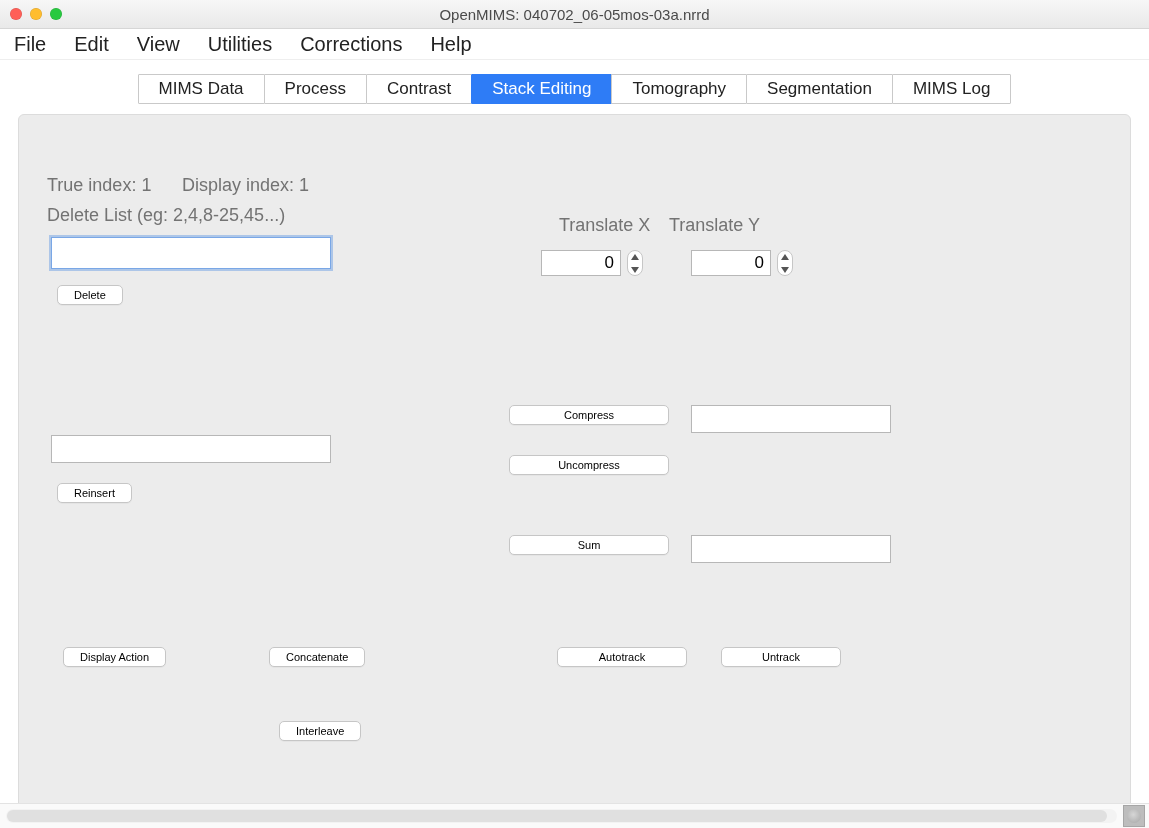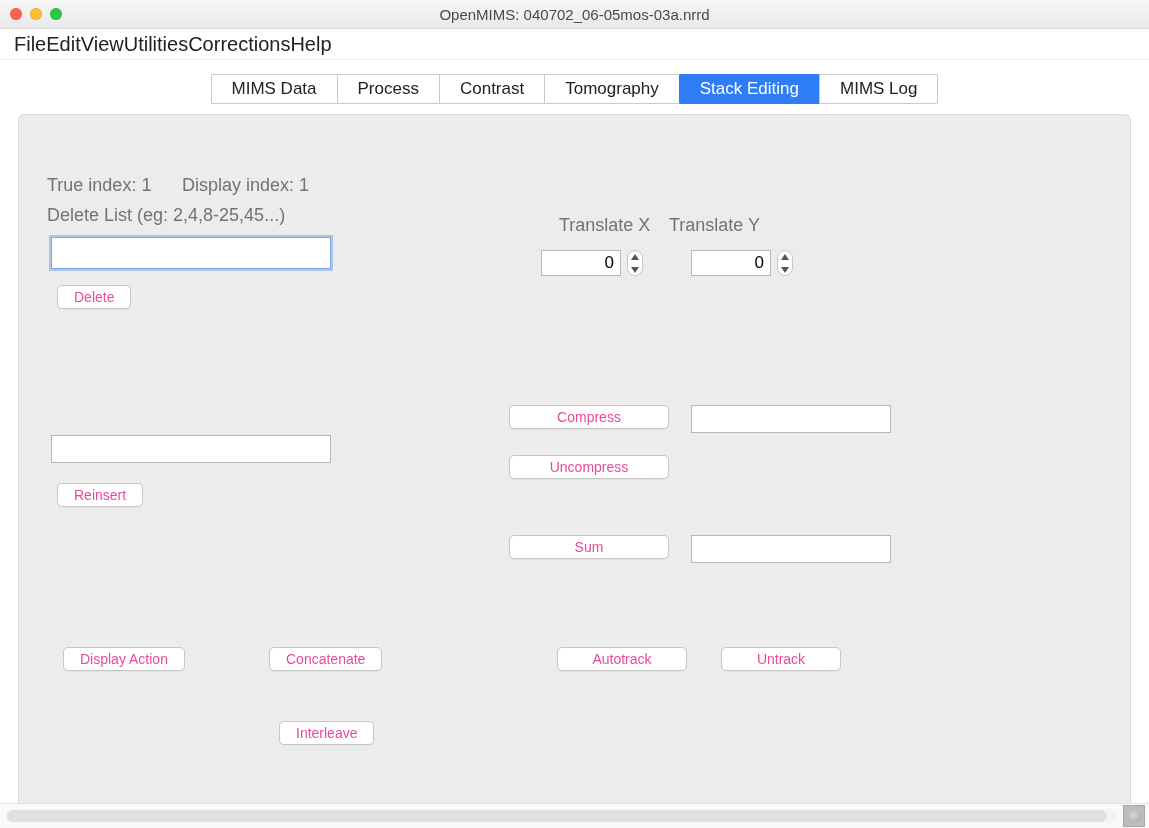--- a/index.html
+++ b/index.html
@@ -44,20 +44,21 @@
     text-align: center;
     font-size: 15px;
     color: #4a4a4a;
   }
 
   
   .menubar {
     height: 30px;
     display: flex;
     align-items: center;
+    gap: 28px;
     padding: 0 14px;
     font-size: 20px;
     color: #222;
     border-bottom: 1px solid #eee;
   }
   .menubar .mi { cursor: default; }
 
   
   .tab-wrap {
     padding: 14px 18px 0 18px;
@@ -112,22 +113,22 @@
     outline: none;
     border: 1px solid #7aa7e6;
     box-shadow: 0 0 0 2px rgba(122,167,230,.55);
   }
 
   .btn {
     background: #fff;
     border: 1px solid #c6c6c6;
     border-radius: 5px;
     padding: 3px 16px;
-    font-size: 14px;
-    color: #ec4899;
+    font-size: 11px;
+    color: #000000;
     cursor: default;
     box-shadow: 0 1px 0 rgba(0,0,0,.03);
   }
 
   .spin {
     display: flex;
     align-items: center;
   }
   .spin .num {
     background: #fff;
@@ -221,22 +222,23 @@
   <span class="mi">Utilities</span>
   <span class="mi">Corrections</span>
   <span class="mi">Help</span>
 </div>
 
 <div class="tab-wrap">
   <div class="tabs">
     <div class="tab">MIMS Data</div>
     <div class="tab">Process</div>
     <div class="tab">Contrast</div>
+    <div class="tab active">Stack Editing</div>
     <div class="tab">Tomography</div>
-    <div class="tab active">Stack Editing</div>
+    <div class="tab">Segmentation</div>
     <div class="tab">MIMS Log</div>
   </div>
 </div>
 
 <div class="panel-outer">
 
   <span class="pos lbl" style="left:28px; top:60px;">True index: 1</span>
   <span class="pos lbl" style="left:163px; top:60px;">Display index: 1</span>
 
   <span class="pos lbl" style="left:28px; top:90px;">Delete List (eg: 2,4,8-25,45...)</span>

